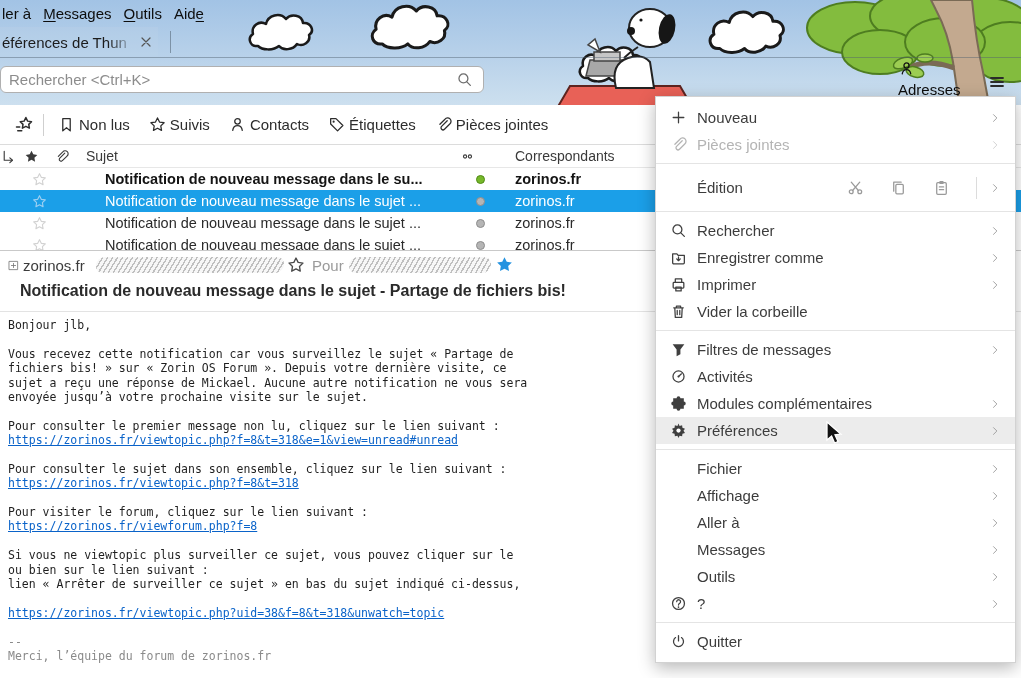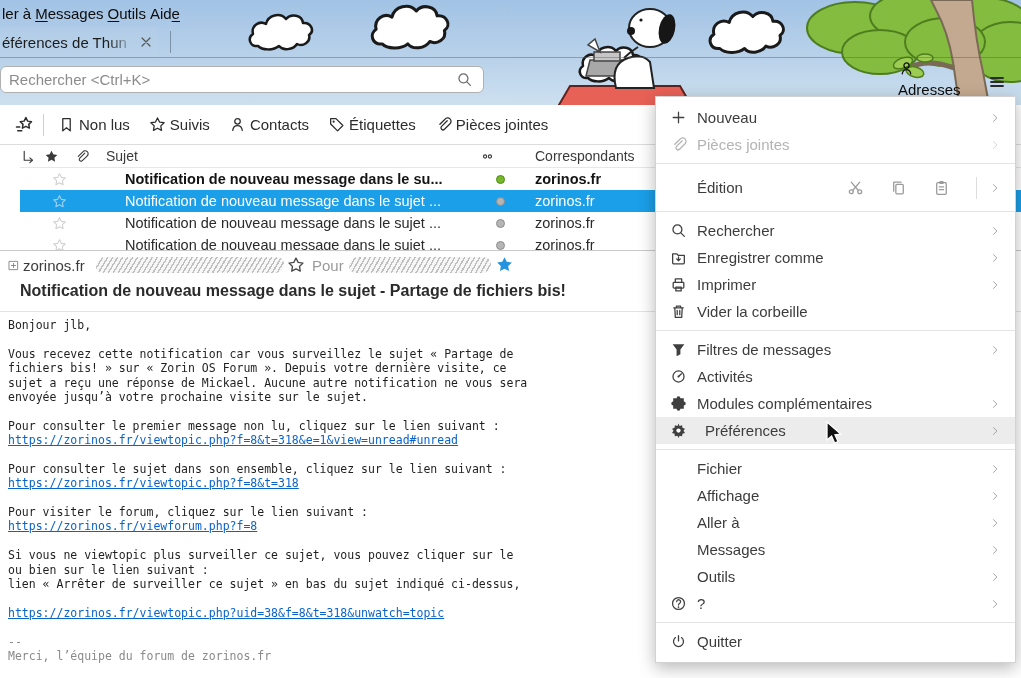--- a/index.html
+++ b/index.html
@@ -9,21 +9,21 @@
   
   .sky{position:absolute;top:0;left:0;width:1021px;height:106px;
        background:linear-gradient(180deg,#a2c3e5 0%,#b9d2ea 55%,#cde0ef 100%);}
   .wp-art{position:absolute;top:0;left:0;}
 
   .topline{position:absolute;top:57px;left:0;width:1021px;height:1px;
            background:rgba(80,95,110,.45);z-index:3;}
 
   
   .menubar{position:absolute;top:0;left:0;right:0;height:27px;display:flex;
-           align-items:center;gap:4px;padding-left:2px;font-size:15px;color:#0d0d0d;z-index:3;}
+           align-items:center;gap:12px;padding-left:2px;font-size:15px;color:#0d0d0d;z-index:3;}
   .menubar-item{cursor:default;}
   .u{text-decoration:underline;text-underline-offset:2px;}
 
   
   .tabbar{position:absolute;top:27px;left:0;right:0;height:30px;display:flex;align-items:center;z-index:3;}
   .tab{width:156px;height:30px;display:flex;align-items:center;padding-left:2px;
        font-size:15px;color:#1c1c1c;background:rgba(190,212,232,.28);}
   .tab-title{flex:1;white-space:nowrap;overflow:hidden;
        -webkit-mask-image:linear-gradient(90deg,#000 78%,transparent 98%);
        mask-image:linear-gradient(90deg,#000 78%,transparent 98%);}
@@ -48,21 +48,21 @@
 
   .quickfilter{height:39px;border-bottom:1px solid #dcdcdc;display:flex;align-items:center;
                padding-left:10px;font-size:15px;color:#2d2d2d;}
   .qf-sticky{width:20px;height:20px;color:#2d2d2d;margin:0 9px 0 4px;}
   .qf-div{width:1px;height:22px;background:#cfcfcf;margin-right:14px;}
   .qf-btn{display:flex;align-items:center;gap:4px;margin-right:19px;cursor:default;}
   .qf-btn .icon{width:17px;height:17px;color:#2d2d2d;}
 
   .mlist{height:105px;overflow:hidden;}
   .mrow,.mhead{display:grid;grid-template-columns:24px 30px 30px 376px 40px 1fr;
-               align-items:center;height:22px;font-size:14.5px;color:#2a2a2a;margin-left:20px;}
+               align-items:center;height:22px;font-size:14.5px;color:#2a2a2a;}
   .mhead{height:22px;border-bottom:1px solid #e7e7e7;color:#3a3a3a;font-size:14px;}
   .cell-c{display:flex;justify-content:center;align-items:center;}
   .mhead .icon{width:15px;height:15px;color:#3a3a3a;}
   .hd-subject{padding-left:2px;}
   .hd-corr{padding-left:15px;}
   .mrow .row-star{width:15px;height:15px;color:#d2d2d2;}
   .mrow .subj{padding-left:21px;white-space:nowrap;overflow:hidden;}
   .mrow .corr{padding-left:15px;white-space:nowrap;}
   .mrow.unread{font-weight:bold;color:#141414;}
   .mrow.selected{background:var(--sel,#1b9fe8);color:#fff;}
@@ -88,21 +88,21 @@
   .bline{white-space:pre;height:14.4px;}
   .bline a{color:var(--link,#0a63c9);text-decoration:underline;}
   .bline .sig{color:#8a8a8a;}
 
   
   .menu-popup{position:absolute;left:655px;top:96px;width:361px;box-sizing:border-box;
               background:#fff;border:1px solid #d2d2d2;box-shadow:0 5px 16px rgba(0,0,0,.28);
               padding:7px 0;z-index:10;}
   .menu-item{height:27px;display:flex;align-items:center;padding:0 14px;font-size:15px;color:#3c3c3c;}
   .menu-item.tall{height:37px;}
-  .menu-item.hovered{background:var(--hover,#ececec);gap:8px;}
+  .menu-item.hovered{background:var(--hover,#ececec);}
   .menu-item.disabled{color:#b4b4b4;}
   .menu-item.disabled .mi-icon{color:#b4b4b4;}
   .mi-icon{width:17px;height:17px;flex:none;color:#3f3f3f;}
   .mi-spacer{width:17px;flex:none;}
   .mi-label{margin-left:10px;white-space:nowrap;}
   .mi-right{margin-left:auto;display:flex;align-items:center;}
   .mi-chevron{width:12px;height:12px;color:#9a9a9a;}
   .menu-item.disabled .mi-chevron{color:#cecece;}
   .mi-action{width:17px;height:17px;color:#9a9a9a;margin-right:26px;}
   .mi-vdiv{width:1px;height:22px;background:#dcdcdc;margin-right:12px;}

